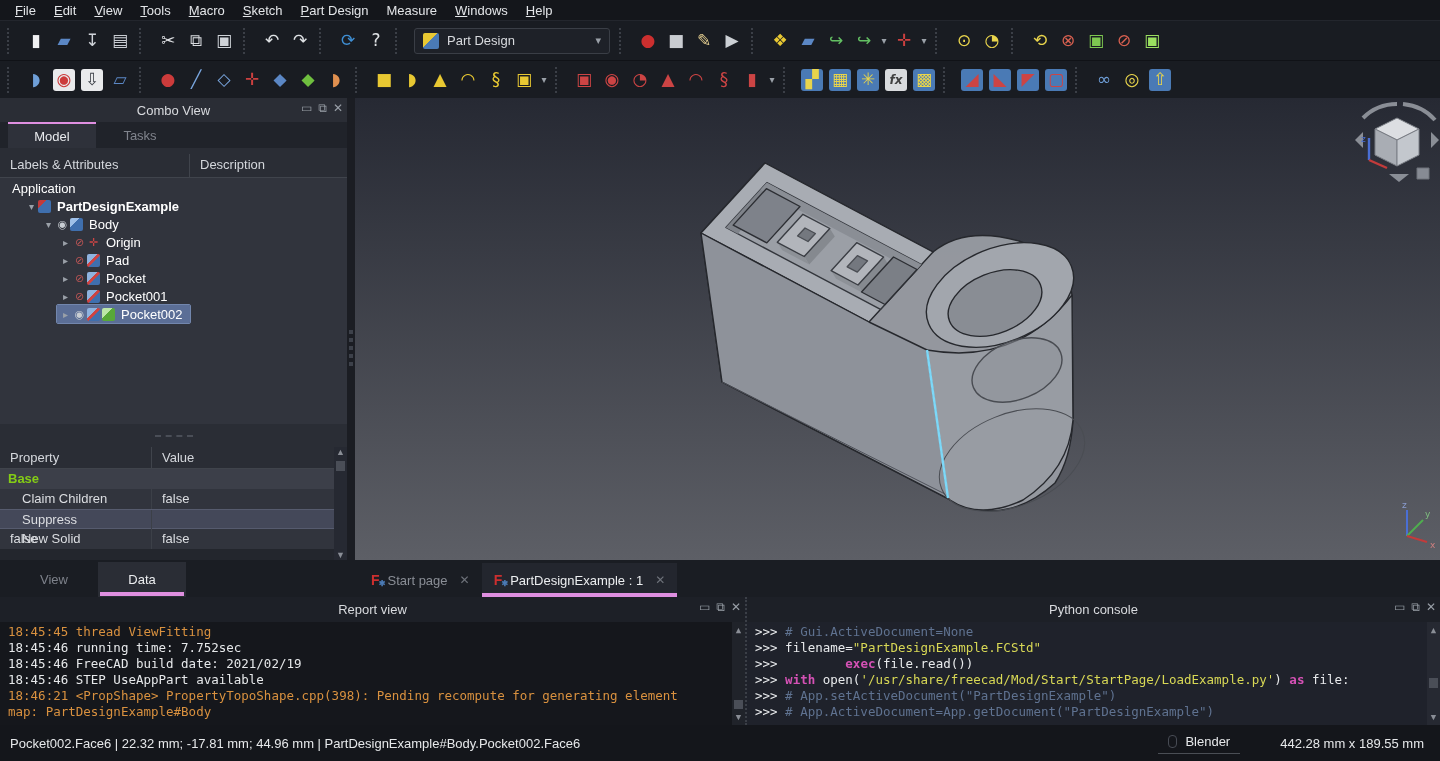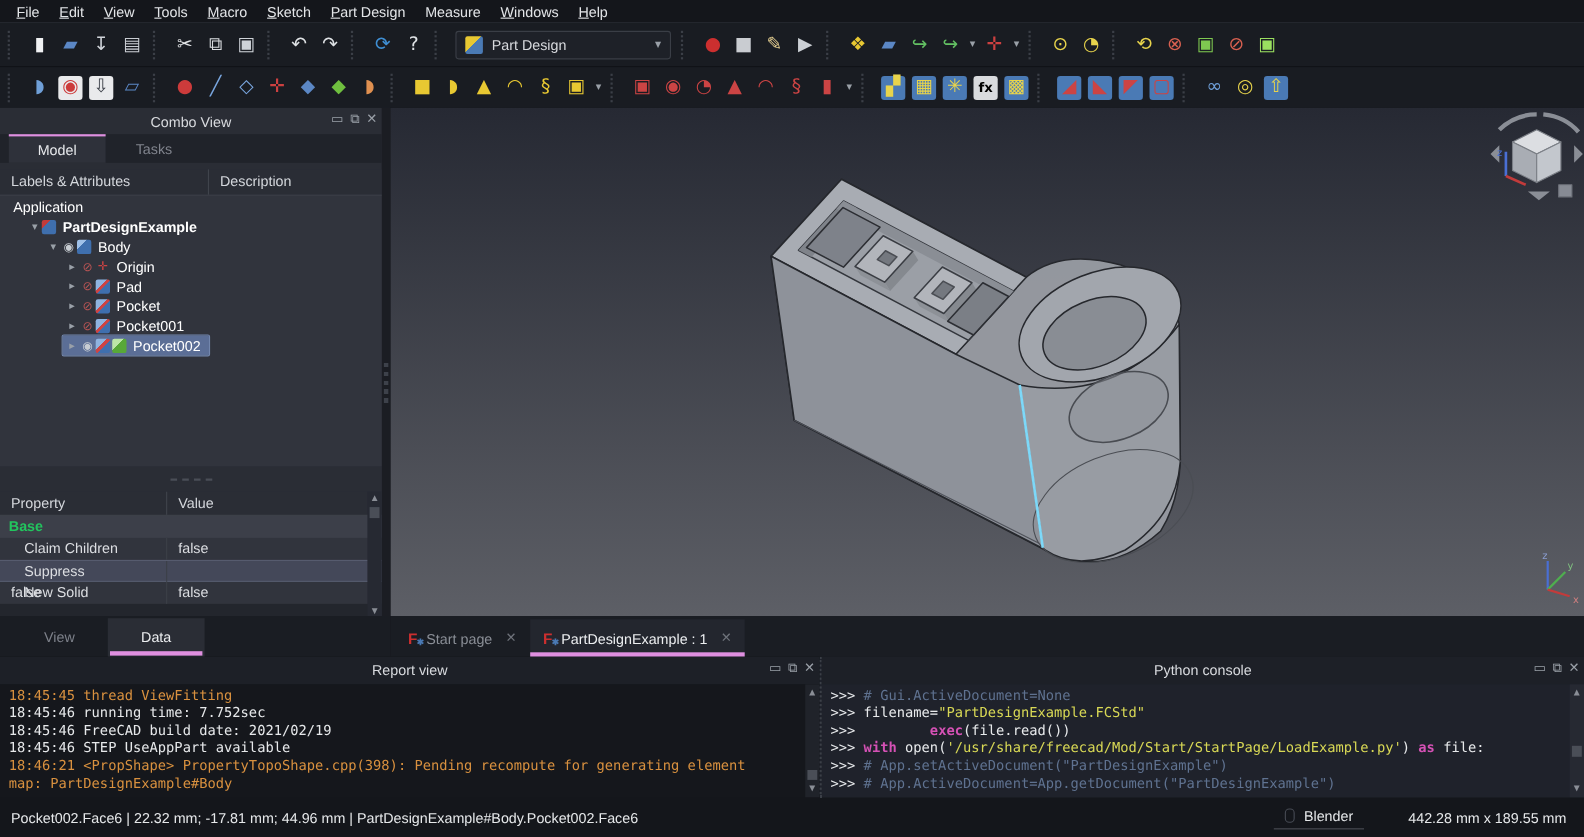--- a/index.html
+++ b/index.html
@@ -58,21 +58,21 @@
   .fi.origin { background:none; color:#cc4444; font-size:11px; text-align:center; line-height:13px; }
   .fi.tip { background:linear-gradient(135deg,#bde6a8 0 40%,#58a838 40% 100%); }
 
   .psplit { height:23px; display:flex; align-items:center; justify-content:center; background:#2a2d35; }
   .psplit .dashes { width:38px; border-top:2px dashed #4a4e57; }
 
   .props { background:#31343d; }
   .prop-head { height:22px; display:flex; background:#2a2d35; border-bottom:1px solid #40444c; }
   .prop-head .col { padding:3px 10px; color:#d4d7dc; }
   .prop-head .col:first-child { width:152px; border-right:1px solid #40444c; }
-  .prop-group { height:20px; background:#3c3f49; color:#22c55e; font-weight:bold; padding:2px 8px; }
+  .prop-group { height:20px; background:#3c3f49; color:#84cc16; font-weight:bold; padding:2px 8px; }
   .prop-row { height:20px; display:flex; color:#dcdee2; }
   .prop-row .pname { width:152px; padding:2px 8px 2px 22px; border-right:1px solid #3c4048; }
   .prop-row .pval { flex:1; padding:2px 10px; }
   .prop-row.hl { background:#444859; border-top:1px solid #565b6e; border-bottom:1px solid #565b6e;flex-direction:column; }
   .prop-stub { height:11px; background:#23262d; }
   .vscroll { position:absolute; right:0; top:0; bottom:0; width:13px; background:#262932; display:flex;
              flex-direction:column; align-items:center; font-size:9px; color:#8a8e96; }
   .vscroll .thumb { width:9px; height:10px; background:#4a4e57; margin-top:4px; }
   .vscroll .dn { margin-top:auto; }
 
@@ -324,21 +324,21 @@
     <span class="tbtn">
       <span class="tbi" style="color: rgb(232, 212, 76); background: rgb(74, 122, 181);">▞</span>
     </span>
     <span class="tbtn">
       <span class="tbi" style="color: rgb(232, 212, 76); background: rgb(74, 122, 181);">▦</span>
     </span>
     <span class="tbtn">
       <span class="tbi" style="color: rgb(232, 212, 76); background: rgb(74, 122, 181);">✳</span>
     </span>
     <span class="tbtn">
-      <span class="tbi" style="color: #000000; background: rgb(217, 219, 222); font-size: 12px; font-weight: bold;">fx</span>
+      <span class="tbi" style="color: #404040; background: rgb(217, 219, 222); font-style: italic; font-size: 12px; font-weight: bold;">fx</span>
     </span>
     <span class="tbtn">
       <span class="tbi" style="color: rgb(232, 212, 76); background: rgb(74, 122, 181);">▩</span>
     </span>
     <span class="tbsep"></span>
     <span class="tbtn">
       <span class="tbi" style="color: rgb(204, 68, 68); background: rgb(74, 122, 181);">◢</span>
     </span>
     <span class="tbtn">
       <span class="tbi" style="color: rgb(204, 68, 68); background: rgb(74, 122, 181);">◣</span>

